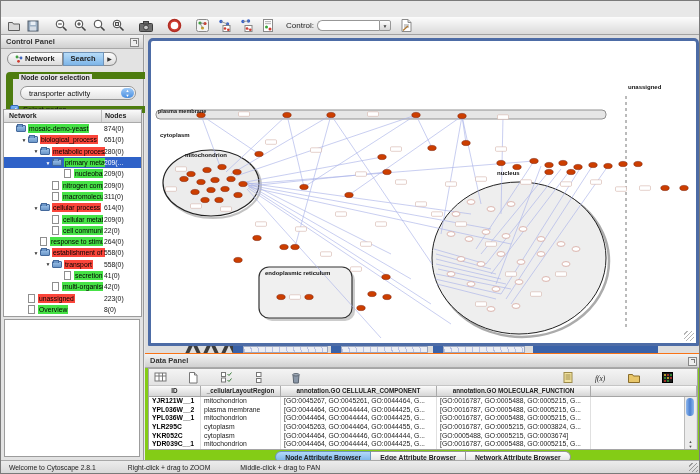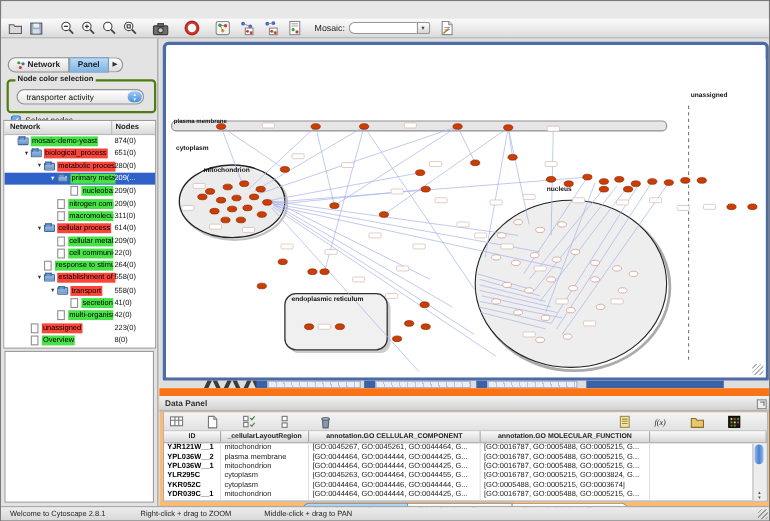--- a/index.html
+++ b/index.html
@@ -22,21 +22,21 @@
   
   .cpanel{position:absolute;left:0;top:34px;width:143px;height:428px;background:#e3e3e3;border-right:1px solid #9a9a9a;box-sizing:border-box;}
   .phead{position:relative;height:13px;background:linear-gradient(#f3f3f3,#d0d0d0);border-bottom:1px solid #a8a8a8;font-size:7.5px;font-weight:bold;color:#333;line-height:13px;padding:0 5px;}
   .float-ic{position:absolute;right:4px;top:3px;width:7px;height:7px;border:1px solid #888;background:#eee;}
   .float-ic:before{content:"";position:absolute;right:1px;top:1px;width:3px;height:3px;border-top:1px solid #777;border-right:1px solid #777;}
   .cp-tabs{position:absolute;left:6px;top:17px;height:14px;display:flex;}
   .cp-tab{height:14px;line-height:14px;font-size:7.5px;font-weight:bold;color:#222;border:1px solid #8e8e8e;background:linear-gradient(#fdfdfd,#dcdcdc);padding:0 7px;box-sizing:border-box;display:flex;align-items:center;gap:2px;}
   .cp-tab.first{border-radius:7px 0 0 7px;}
   .cp-tab.selected{background:linear-gradient(#b7dcf8,#7db5e8);border-color:#6f93b8;}
   .cp-arrow{width:13px;height:14px;border:1px solid #8e8e8e;border-left:none;border-radius:0 7px 7px 0;background:linear-gradient(#fdfdfd,#dcdcdc);font-size:6px;line-height:13px;text-align:center;color:#333;box-sizing:border-box;}
-  .groupbox{position:absolute;left:5px;top:37px;width:132px;height:27px;border:2px solid #4d7c0f;border-radius:4px;}
+  .groupbox{position:absolute;left:5px;top:37px;width:132px;height:27px;border:7px solid #4d7c0f;border-radius:4px;}
   .grouplabel{position:absolute;left:6px;top:-5px;background:#e3e3e3;font-size:7px;font-weight:bold;color:#222;padding:0 2px;}
   .dropdown{position:absolute;left:7px;top:7px;width:116px;height:14px;background:linear-gradient(#ffffff,#e4e4e4);border:1px solid #949494;border-radius:7px;font-size:7.5px;line-height:13px;padding-left:8px;box-sizing:border-box;color:#111;}
   .dd-cap{position:absolute;right:1px;top:1px;width:13px;height:10px;border-radius:5px;background:linear-gradient(#9ecaf8,#4а8?);background:linear-gradient(#9ecaf8,#4a8fe0);color:#fff;font-size:4px;line-height:5px;text-align:center;}
   .cbrow{position:absolute;left:9px;top:70px;display:flex;align-items:center;gap:4px;}
   .checkbox{width:9px;height:9px;border-radius:2px;background:linear-gradient(#7ab4f2,#3a7bd5);border:1px solid #3568b8;color:#fff;font-size:8px;line-height:9px;text-align:center;box-sizing:border-box;font-weight:bold;}
   .cb-label{font-size:7.5px;color:#111;}
   .treepanel{position:absolute;left:2px;top:74px;width:139px;height:208px;background:#fff;border:1px solid #9c9c9c;box-sizing:border-box;overflow:hidden;}
   .theader{display:flex;height:12px;background:linear-gradient(#fafafa,#d8d8d8);border-bottom:1px solid #aaa;font-size:7px;font-weight:bold;color:#222;}
   .theader .h1{width:98px;padding-left:5px;border-right:1px solid #bbb;line-height:12px;box-sizing:border-box;}
   .theader .h2{padding-left:3px;line-height:12px;}
@@ -65,21 +65,21 @@
   .edge{stroke:#a9b3e8;stroke-width:.8;opacity:.8;}
   .lblbox{fill:#fff;stroke:#d3b2a8;stroke-width:.6;}
   .rednode{fill:#cc3e00;stroke:#87250a;stroke-width:.6;}
   .plainnode{fill:#fff;stroke:#cf9a8f;stroke-width:.7;}
   .bgwins{position:absolute;left:0;top:311px;width:556px;height:7px;}
   .glyph{position:absolute;top:0;width:4px;height:7px;background:#3c3c3c;transform:skewX(-25deg);}
   .thumbwin{position:absolute;top:0;height:7px;box-sizing:border-box;}
   .thumb-blue{background:#3a62a8;}
   .thumb-gray{background:#eceef4;border:1px solid #9aa6c0;background-image:repeating-linear-gradient(80deg,rgba(90,110,200,.35) 0 1px,transparent 1px 7px);}
   
-  .dpanel{position:absolute;left:144px;top:352px;width:556px;height:110px;background:#fdba74;border-top:7px solid #f97316;box-sizing:border-box;}
+  .dpanel{position:absolute;left:144px;top:352px;width:556px;height:110px;background:#84cc16;border-top:1px solid #f97316;box-sizing:border-box;}
   .dbody{position:absolute;left:3px;top:14px;width:550px;height:82px;background:#fff;border:1px solid #a5a5a5;box-sizing:border-box;}
   .dtoolbar{position:relative;height:17px;background:linear-gradient(#f4f4f4,#e2e2e2);border-bottom:1px solid #c5c5c5;display:flex;align-items:center;padding:0 4px;box-sizing:border-box;}
   .dti{width:14px;height:13px;display:flex;align-items:center;justify-content:center;margin-right:19px;flex:0 0 auto;}
   .dt-right{position:absolute;right:4px;top:2px;display:flex;}
   .dhead{display:flex;height:10px;background:linear-gradient(#fbfbfb,#d6d6d6);border-bottom:1px solid #a5a5a5;font-size:6.3px;font-weight:bold;color:#222;}
   .dhead>div{border-right:1px solid #aaa;text-align:center;line-height:10px;overflow:hidden;white-space:nowrap;box-sizing:border-box;}
   .drow{display:flex;height:8.7px;font-size:6.8px;color:#222;}
   .drow>div{border-right:1px solid #e0e0e0;line-height:8.7px;overflow:hidden;white-space:nowrap;padding-left:3px;box-sizing:border-box;}
   .c0{width:52px}.c1{width:80px}.c2{width:156px}.c3{width:154px}.c4{flex:1}
   .drow .c0{font-weight:bold;color:#000;}
@@ -194,48 +194,52 @@
     <span class="tbi">
       <svg width="14" height="15" viewBox="0 0 14 15">
           <rect x="2.5" y="1.5" width="9" height="12" fill="#fff" stroke="#8a8a8a"></rect>
           <rect x="4" y="3" width="6" height="1.2" fill="#bbb"></rect>
           <rect x="4" y="5" width="6" height="1.2" fill="#bbb"></rect>
           <circle cx="5.5" cy="9" r="1.5" fill="#3aa43a"></circle>
           <circle cx="9" cy="11" r="1.5" fill="#cf3a2e"></circle>
         </svg>
       </span>
     <span class="search-wrap">
-      <span class="search-label">Mosaic:</span>
+      <span class="search-label">Control:</span>
       <input class="search-input" value="" style="">
       <span class="search-drop">▼</span>
     </span>
     <span class="tbi" style="margin-left:7px">
       <svg width="14" height="15" viewBox="0 0 14 15">
           <path d="M3 1.5h6l3 3v9H3z" fill="#fff" stroke="#8a8a8a"></path>
           <path d="M9 1.5v3h3" fill="#ddd" stroke="#8a8a8a"></path>
           <line x1="5" y1="7" x2="10" y2="7" stroke="#999"></line>
           <line x1="5" y1="9" x2="10" y2="9" stroke="#999"></line>
           <line x1="4" y1="12.5" x2="9" y2="8" stroke="#b07830" stroke-width="1.3"></line>
         </svg>
       </span>
   </div>
 
   <div class="cpanel">
+    <div class="phead">
+      <span>Control Panel</span>
+      <span class="float-ic"></span>
+    </div>
     <div class="cp-tabs">
       <span class="cp-tab first">
         <svg width="8" height="8" viewBox="0 0 8 8">
             <circle cx="2" cy="2" r="1.4" fill="#3aa43a"></circle>
             <circle cx="6" cy="3" r="1.4" fill="#3b64c8"></circle>
             <circle cx="3.5" cy="6.3" r="1.4" fill="#cf3a2e"></circle>
             <line x1="2" y1="2" x2="6" y2="3" stroke="#777" stroke-width=".5"></line>
           </svg>
         <span>Network</span>
       </span>
       <span class="cp-tab selected">
-        <span>Panel</span>
+        <span>Search</span>
       </span>
       <span class="cp-arrow">▶</span>
     </div>
     <div class="groupbox">
       <span class="grouplabel">Node color selection</span>
       <div class="dropdown">
         <span>transporter activity</span>
         <span class="dd-cap">▲<br>▼</span>
       </div>
     </div>

